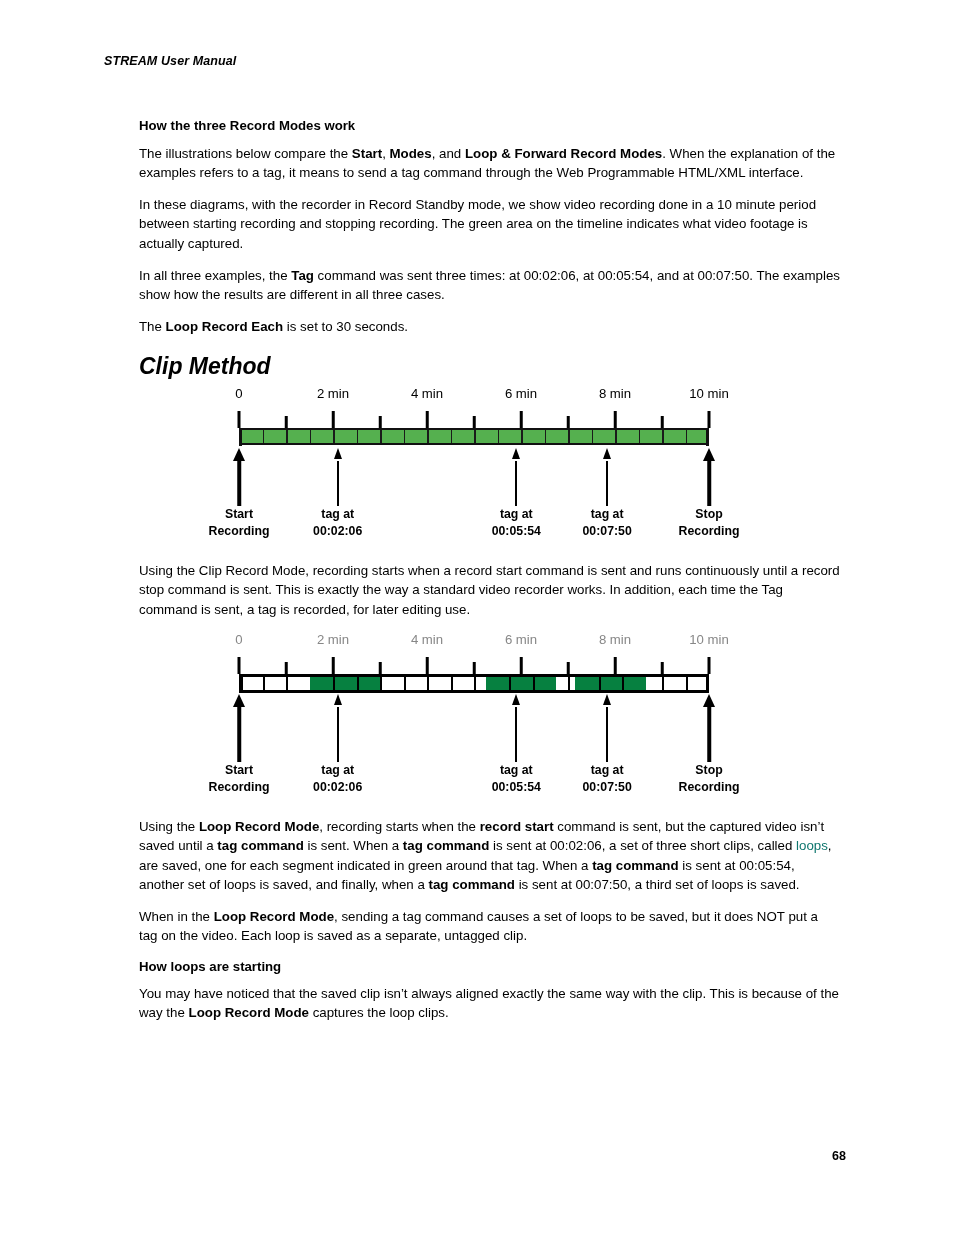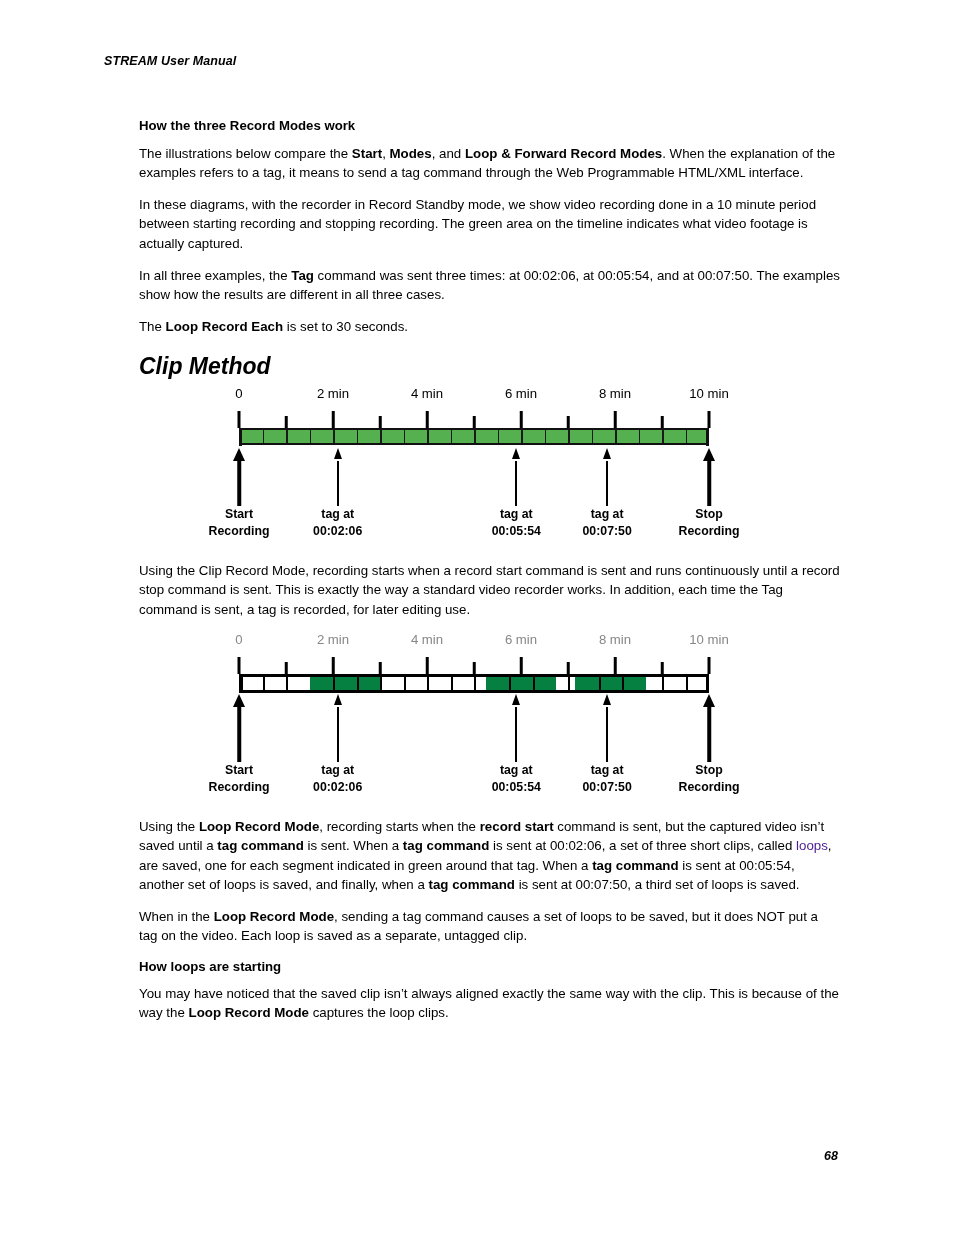--- a/index.html
+++ b/index.html
@@ -57,21 +57,21 @@
 
   p.body {
     margin: 0 0 13px 0;
     font-size: 13.3px;
     line-height: 1.45;
     text-align: left;
   }
   p.body:last-child { margin-bottom: 0; }
 
   .b { font-weight: bold; }
-  .lnk { color: #4c1d95; margin-top: 47px; }
+  .lnk { color: #0f766e; margin-top: 47px; }
 
   
   .diagram {
     position: relative;
     height: 175px;
     margin-top: 6px;
   }
   .diagram.loop { height: 185px; }
 
   .tl-wrap {
@@ -223,25 +223,24 @@
     text-align: center;
     font-size: 12.3px;
     font-weight: bold;
     line-height: 1.35;
     white-space: nowrap;
   }
 
   
   .page-number {
     position: absolute;
-    right: 116px;
+    right: 108px;
     bottom: 72px;
     font-size: 12.5px;
     font-weight: bold;
-    font-style: italic;
   }
 </style>
 </head>
 <body>
 
 <div class="page">
 
   <div class="running-header">STREAM User Manual</div>
 
   <div class="content">

